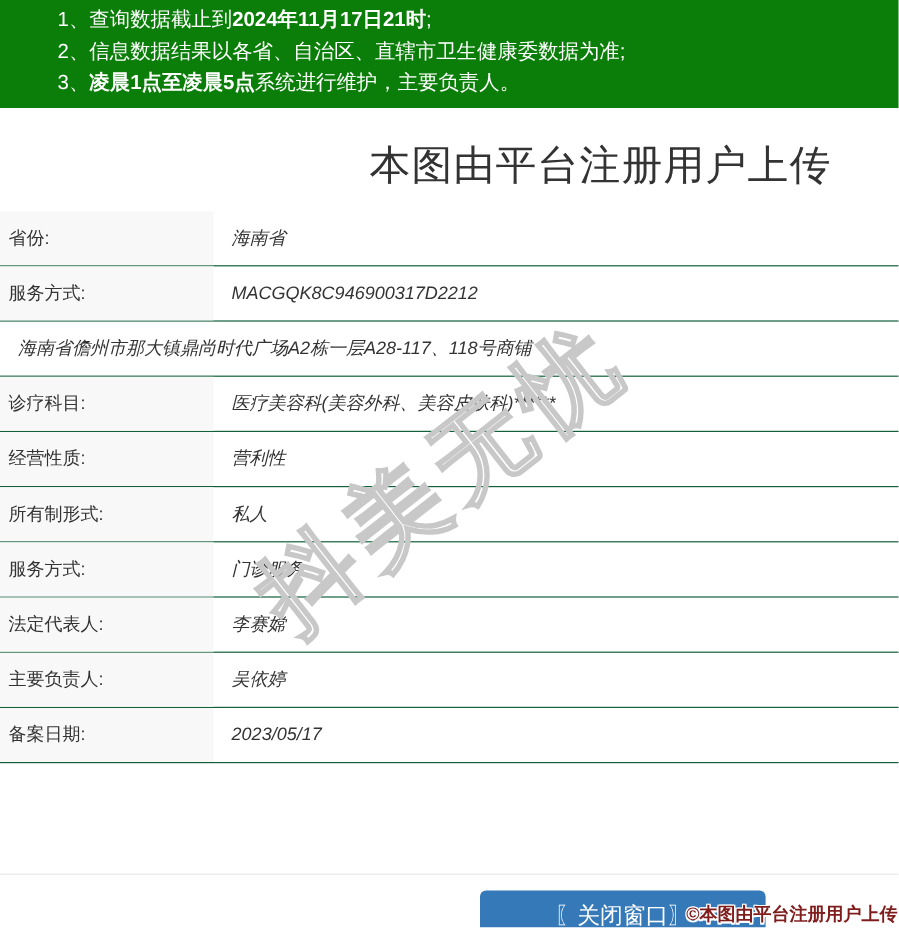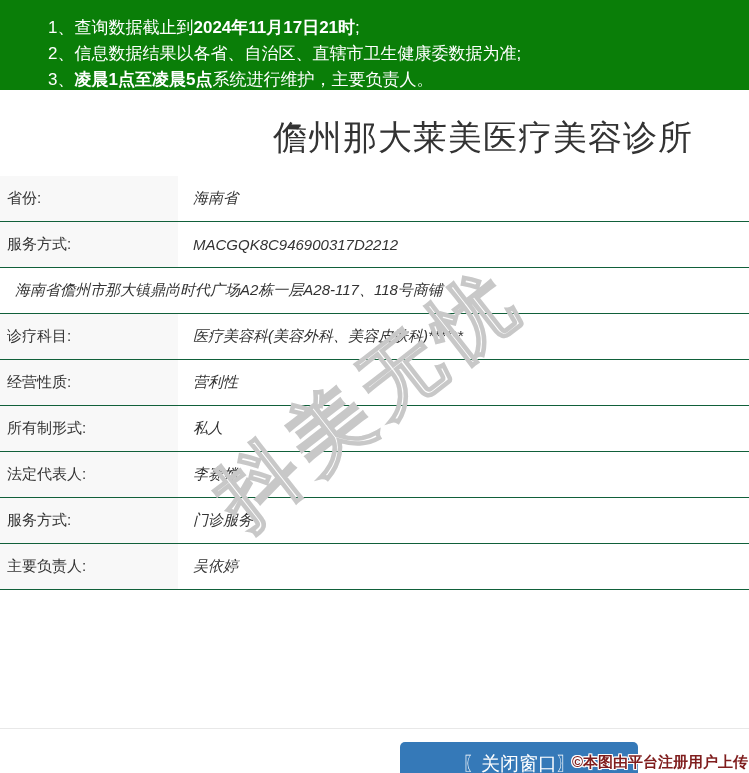--- a/index.html
+++ b/index.html
@@ -6,21 +6,21 @@
   html,body { background:#fff; }
   body { font-family:"Liberation Sans","DejaVu Sans",sans-serif; }
   .page {
     position:relative; width:749px; height:773px;
     background:#fff; overflow:hidden;
   }
 
   
   .notice {
     width:749px; height:90px; background:#0a7e08;
-    color:#fff; padding:15px 10px 0 48px;
+    color:#fff; padding:4px 10px 0 48px;
     font-size:17px; line-height:26px;
   }
   .notice .line { white-space:nowrap; }
   .notice b { font-weight:bold; }
 
   
   .title-wrap {
     height:86px; display:flex; align-items:center;
     justify-content:flex-end; padding-right:56px; padding-top:10px;
   }
@@ -82,21 +82,21 @@
 
 <div class="page">
 
   <div class="notice">
     <div class="line"><span>1、查询数据截止到</span><b>2024年11月17日21时</b><span>;</span></div>
     <div class="line"><span>2、信息数据结果以各省、自治区、直辖市卫生健康委数据为准;</span><b></b><span></span></div>
     <div class="line"><span>3、</span><b>凌晨1点至凌晨5点</b><span>系统进行维护，主要负责人。</span></div>
   </div>
 
   <div class="title-wrap">
-    <div class="title">儋州那大莱美医疗美容诊所</div>
+    <div class="title">本图由平台注册用户上传</div>
   </div>
 
   <div class="info-table">
     <div class="row">
       <div class="label">省份:</div>
       <div class="value">海南省</div>
     </div>
     <div class="row">
       <div class="label">服务方式:</div>
       <div class="value">MACGQK8C946900317D2212</div>
@@ -110,30 +110,34 @@
     </div>
     <div class="row">
       <div class="label">经营性质:</div>
       <div class="value">营利性</div>
     </div>
     <div class="row">
       <div class="label">所有制形式:</div>
       <div class="value">私人</div>
     </div>
     <div class="row">
+      <div class="label">服务方式:</div>
+      <div class="value">门诊服务</div>
+    </div>
+    <div class="row">
       <div class="label">法定代表人:</div>
       <div class="value">李赛嫦</div>
     </div>
     <div class="row">
-      <div class="label">服务方式:</div>
-      <div class="value">门诊服务</div>
+      <div class="label">主要负责人:</div>
+      <div class="value">吴依婷</div>
     </div>
     <div class="row">
-      <div class="label">主要负责人:</div>
-      <div class="value">吴依婷</div>
+      <div class="label">备案日期:</div>
+      <div class="value">2023/05/17</div>
     </div>
   </div>
 
   <div class="watermark">抖美无忧</div>
 
   <div class="footer-divider"></div>
 
   <button class="close-btn">〖关闭窗口〗</button>
 
   <div class="copyright">©本图由平台注册用户上传</div>

